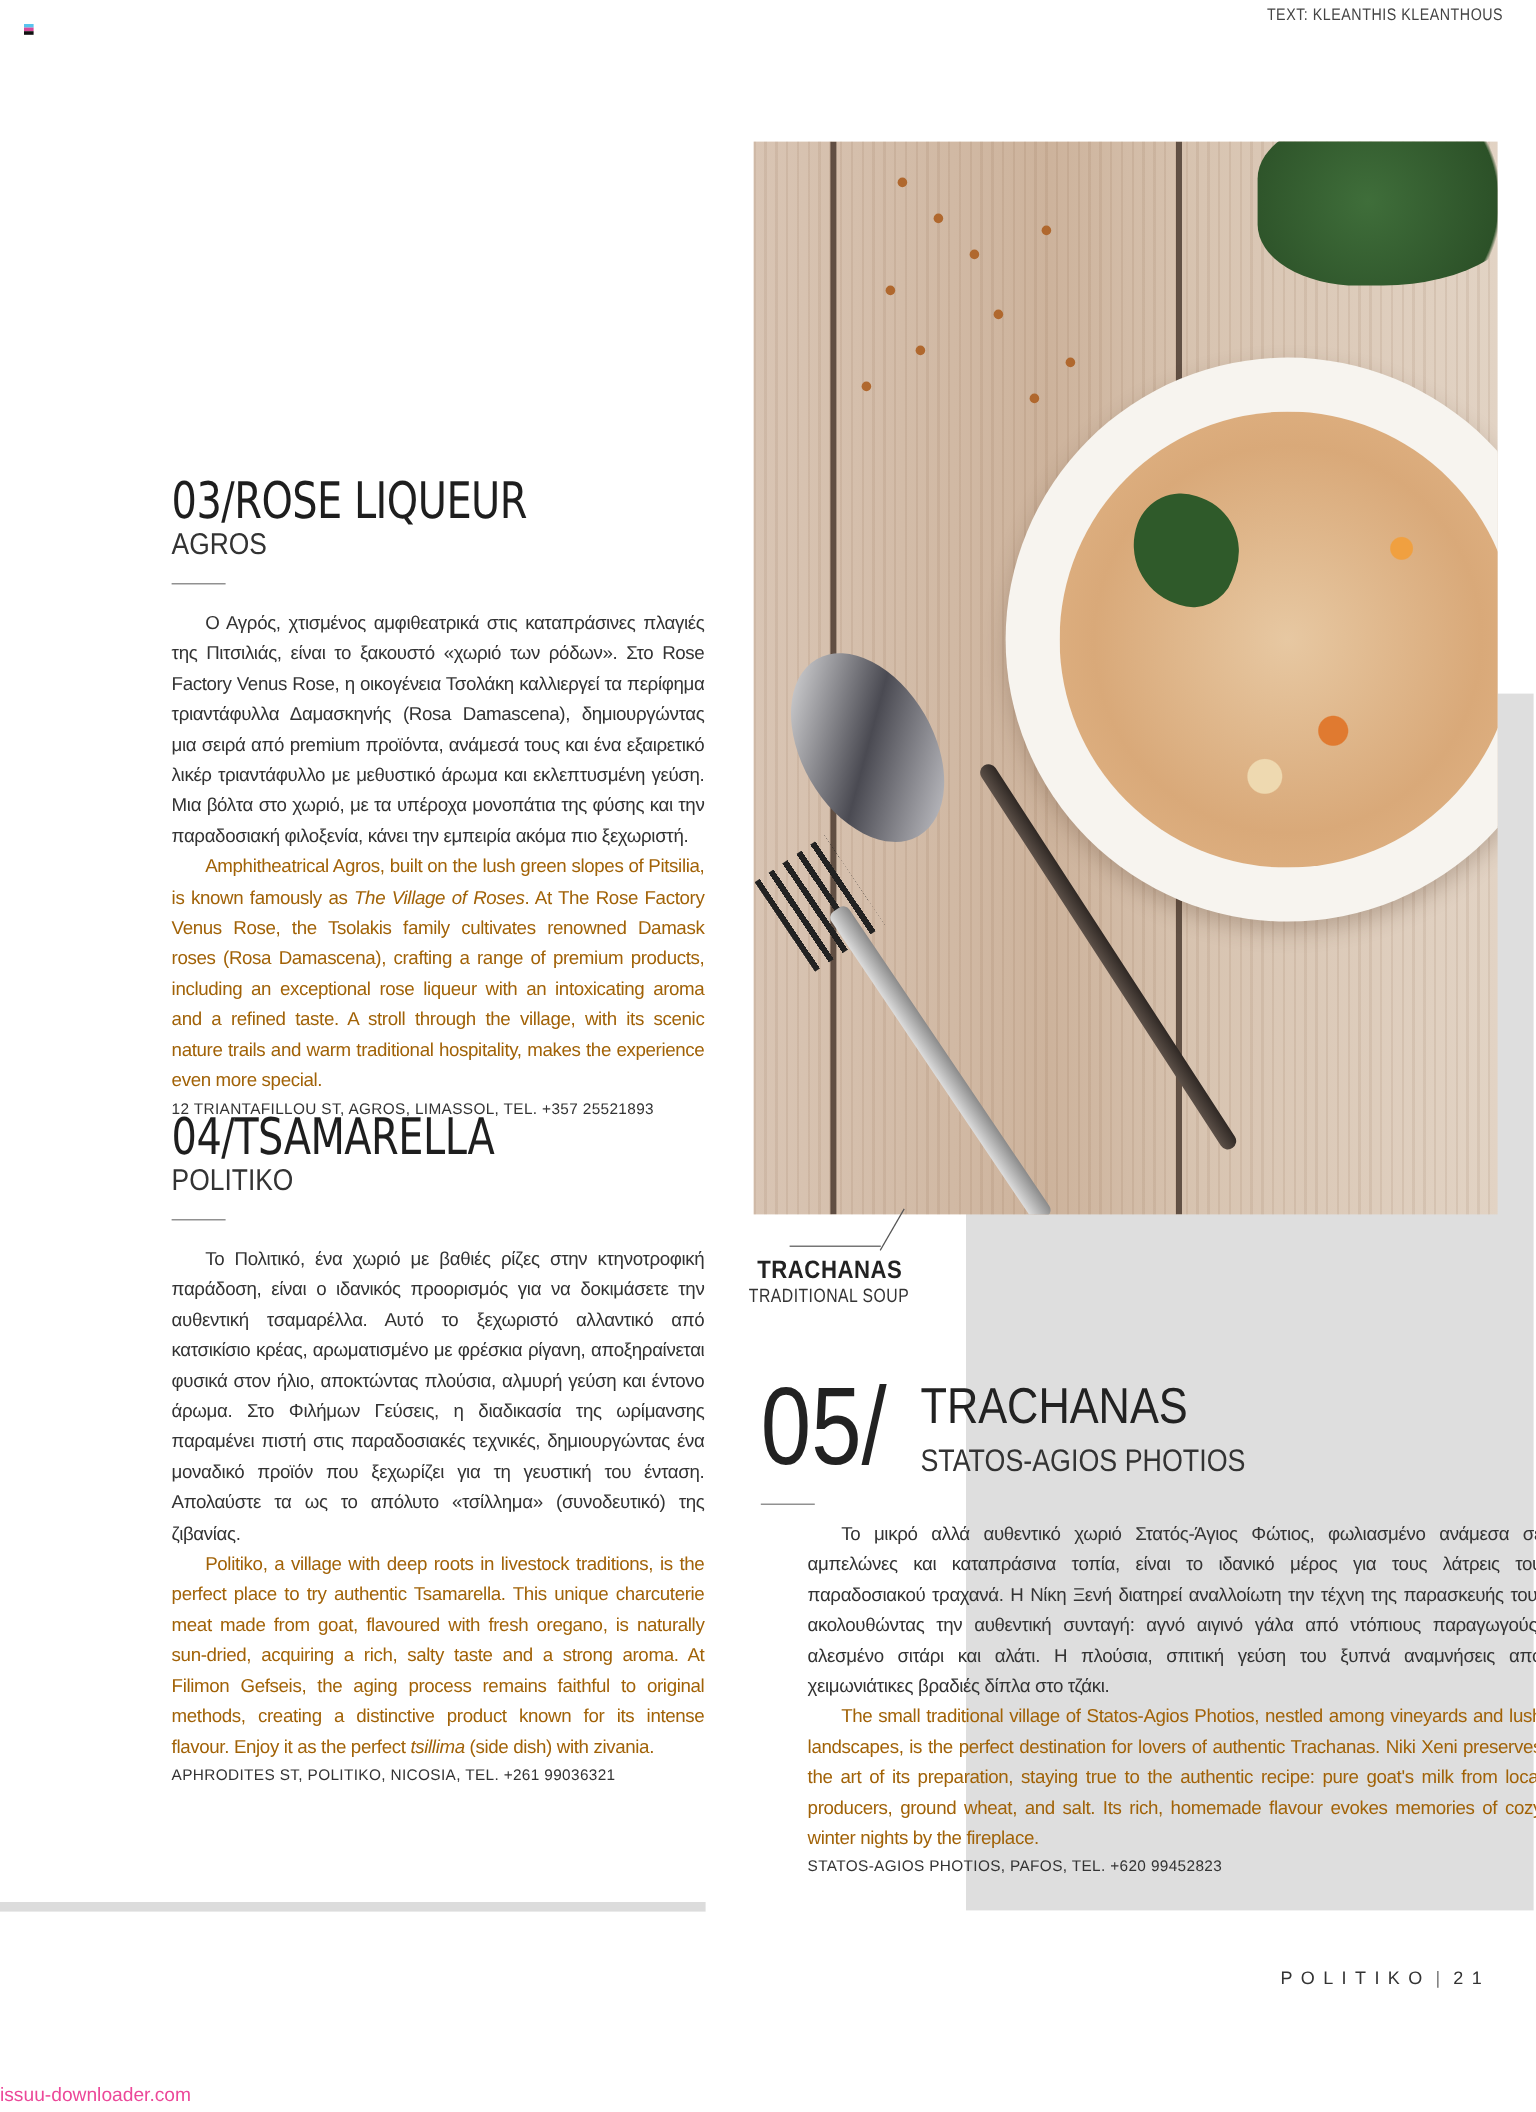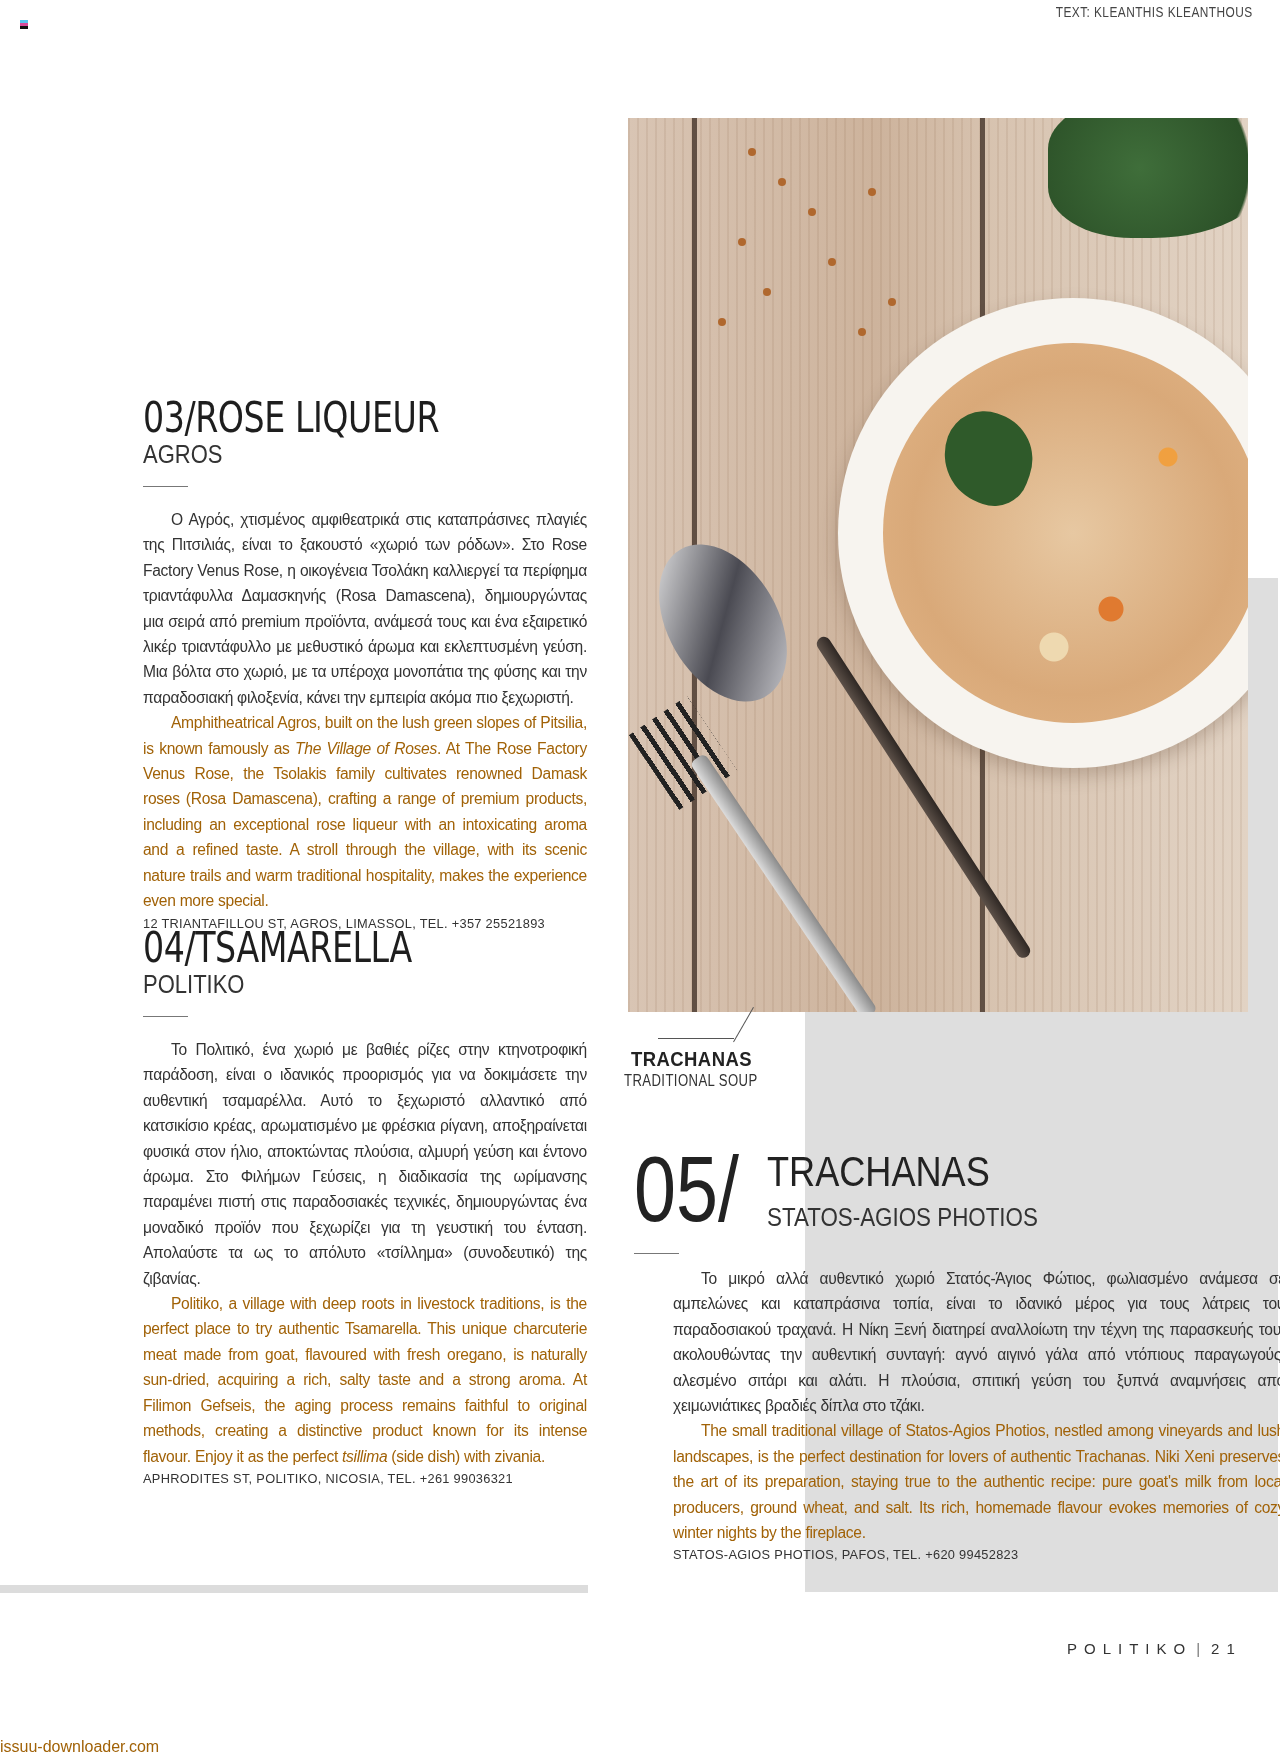--- a/index.html
+++ b/index.html
@@ -68,21 +68,21 @@
     font-size:92px; line-height:92px; color:#222; transform:scaleX(0.82); transform-origin:left; white-space:nowrap; }
   .s5-title { left:767px; top:1150px; font-size:42px; line-height:44px; color:#222; font-weight:300;
     transform:scaleX(0.86); transform-origin:left; white-space:nowrap; }
   .s5-sub { left:767px; top:1203px; font-size:26px; line-height:28px; color:#333;
     transform:scaleX(0.86); transform-origin:left; white-space:nowrap; }
   .s5-rule { left:634px; top:1253px; width:45px; height:1px; background:#777; }
   .s5-body { left:633px; top:1266px; width:612px;margin-left:40px; }
 
   .folio { left:1067px; top:1640px; font-size:15px; letter-spacing:7px; color:#333; white-space:nowrap; }
   .folio .sep { color:#777; margin:0 4px; }
-  .watermark { left:0; top:1738px; font-size:16px; color:#a16207; font-family:"Liberation Sans",sans-serif; }
+  .watermark { left:0; top:1738px; font-size:16px; color:#ec4899; font-family:"Liberation Sans",sans-serif; }
 </style>
 </head>
 <body>
 
 <div class="abs cmyk">
   <div style="background:#58c4ee"></div>
   <div style="background:#d84a9a"></div>
   <div style="background:#111"></div>
 </div>
 

